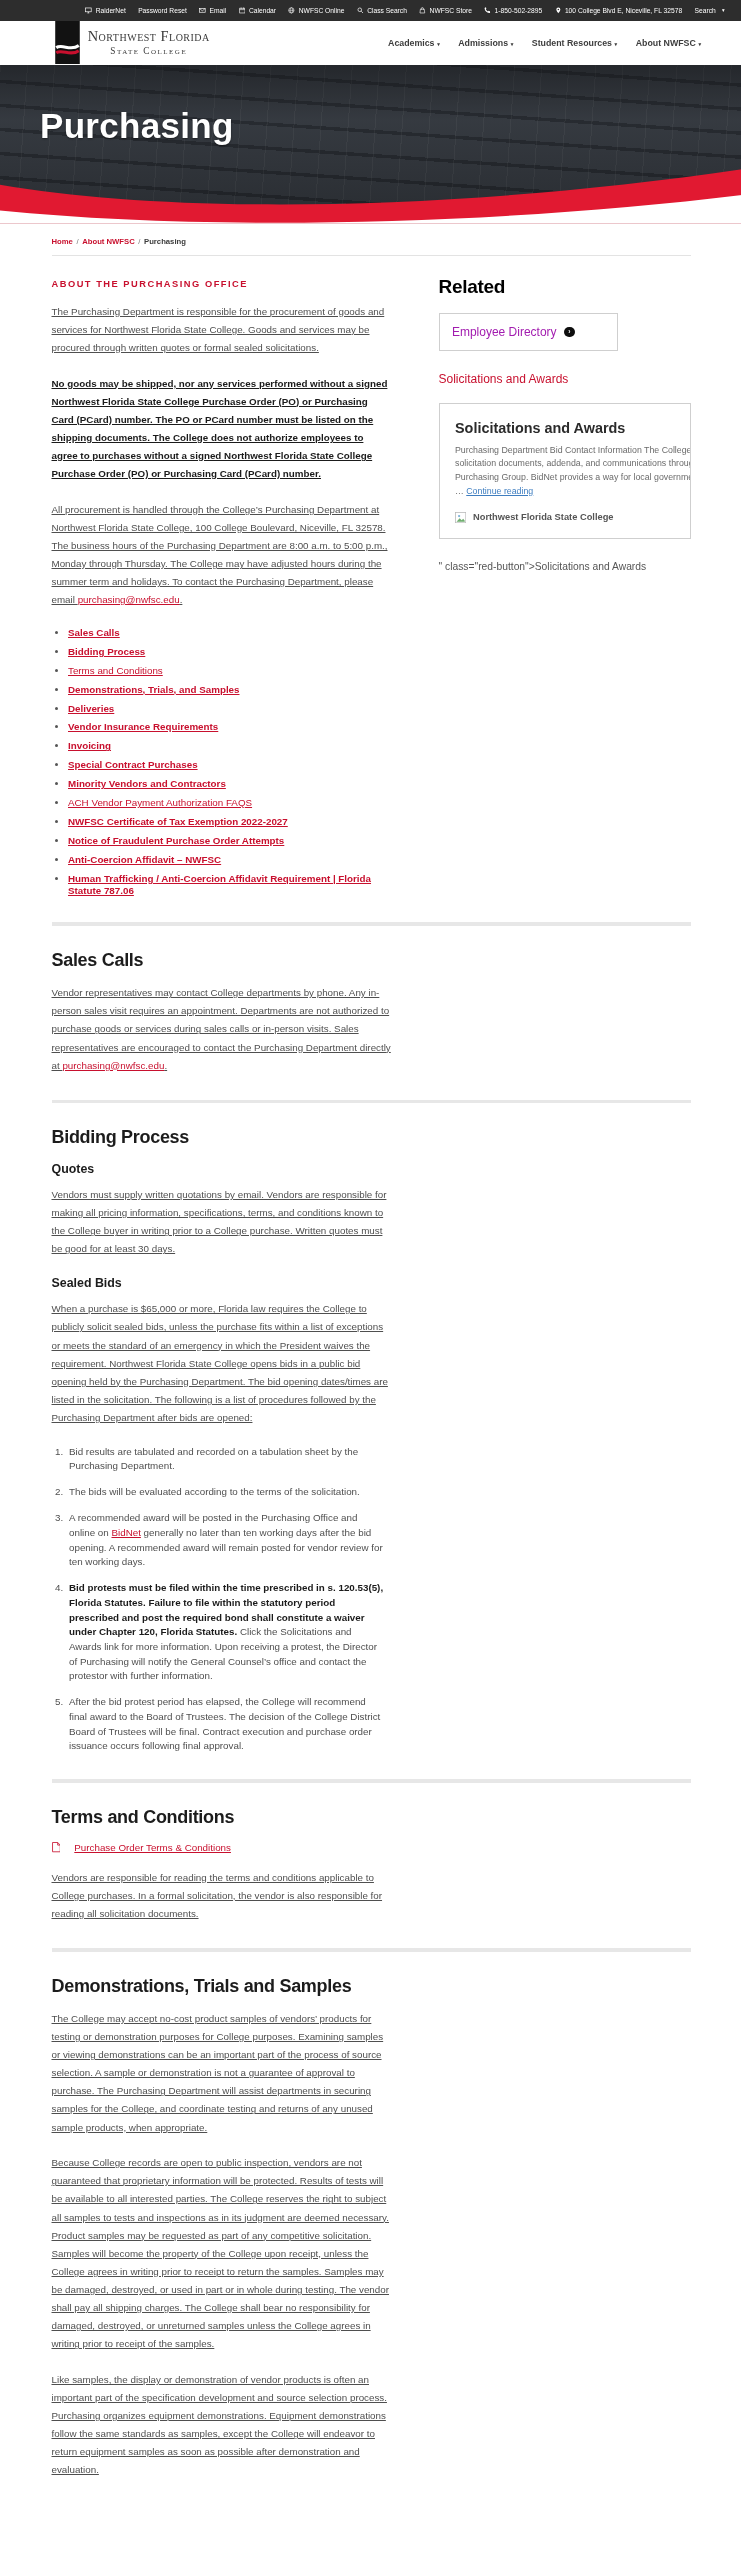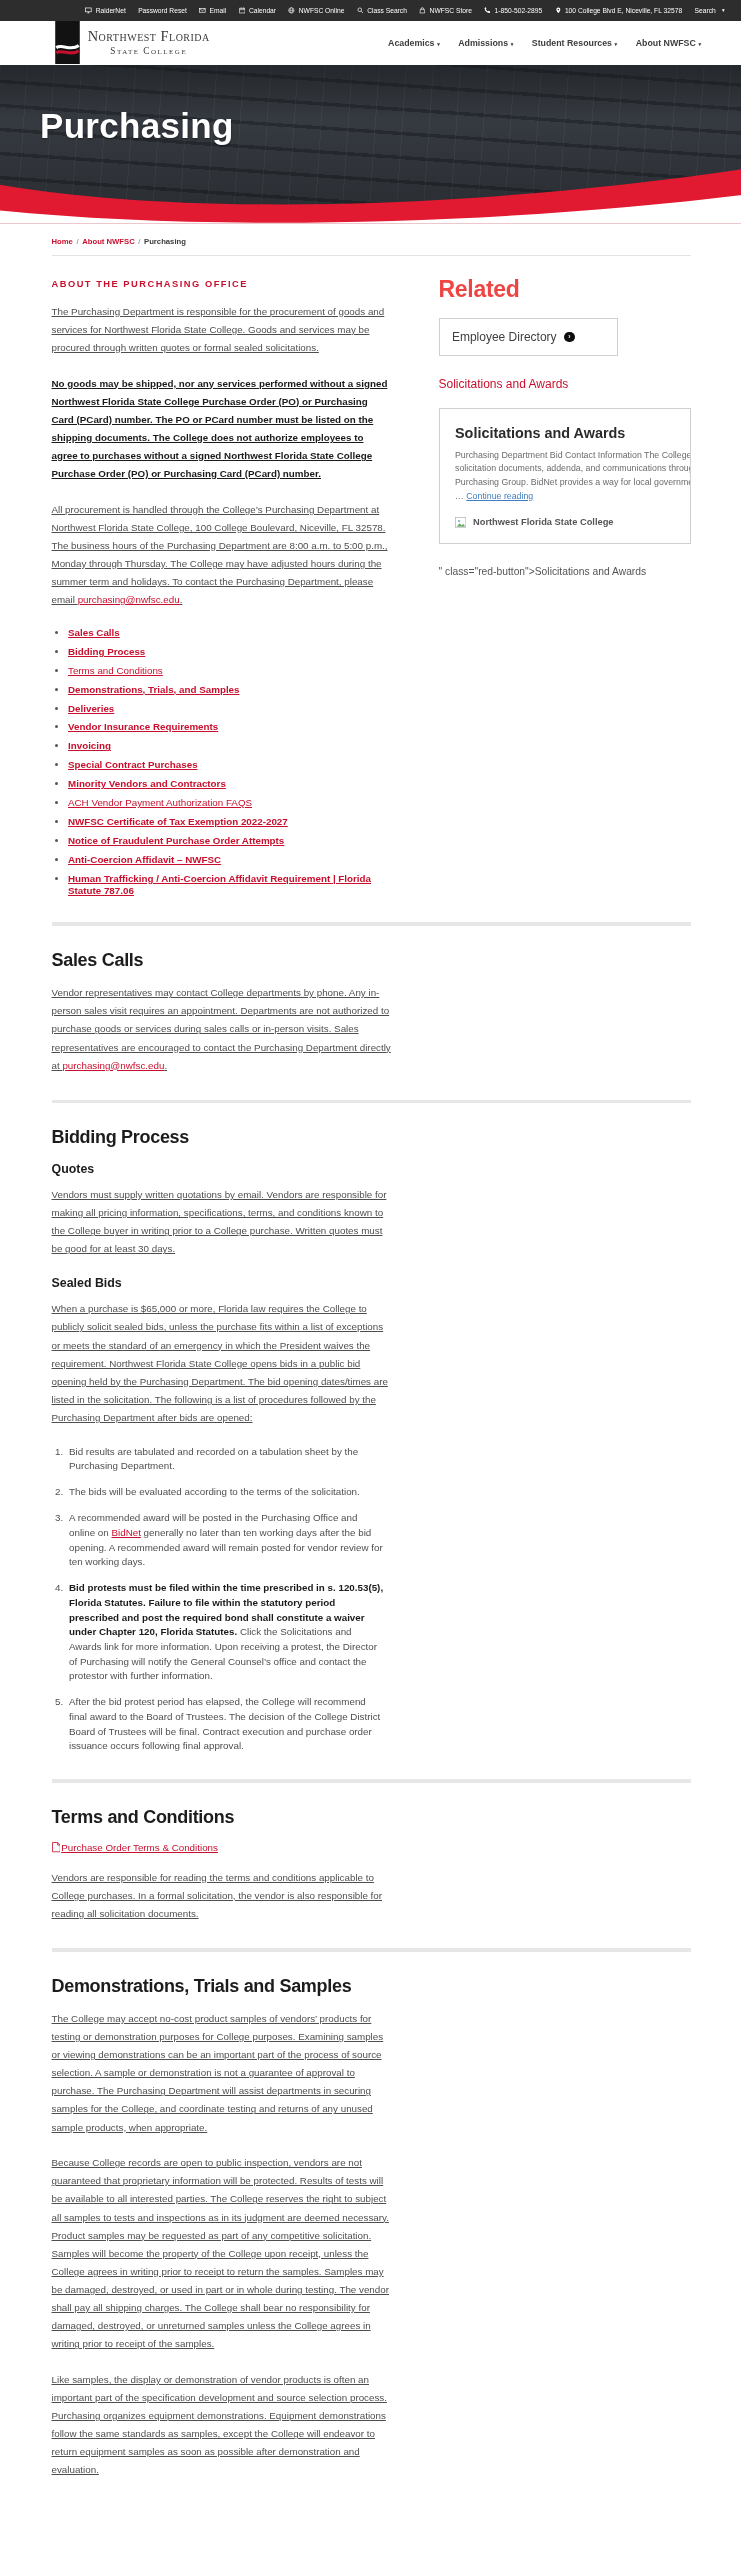--- a/index.html
+++ b/index.html
@@ -54,28 +54,28 @@
 
   ul.toc { list-style:disc; padding-left:16.5px; margin:2.1px 0 6.2px; color:#555; width:340px; }
   ul.toc li { margin-bottom:6.7px; line-height:1.25; font-size:9.8px; }
   ul.toc a { color:#c8102e; font-weight:bold; text-decoration:underline; }
   ul.toc li.normal a { font-weight:normal; }
 
   ol.steps { margin:3.1px 0 18.5px; padding-left:14.4px; width:332px; }
   ol.steps li { margin-bottom:11.3px; line-height:1.5; padding-left:3.1px; font-size:9.8px; color:#4f4f4f; }
   ol.steps b { color:#1b1b1b; }
 
-  .doc-link { display:inline-flex; align-items:center; gap:1px; font-size:9.8px; margin:1px 0 15.5px; }
+  .doc-link { display:inline-flex; align-items:center; gap:14px; font-size:9.8px; margin:1px 0 15.5px; }
 
   
   .sidebar { position:absolute; right:0; top:19.6px; width:252px; }
-  .rel-title { font-size:23px; color:#ef4444; margin:0 0 15.5px; letter-spacing:-0.3px; }
+  .rel-title { font-size:19px; color:#000000; margin:0 0 15.5px; letter-spacing:-0.3px; }
   .side-box { width:179px; border:0.5px solid #cfcfcf; padding:10.8px 12.4px; display:flex; align-items:center; gap:7.7px; background:#fff; }
   .side-box + .side-box { margin-top:-0.5px; }
-  .side-box a { color:#404040; font-size:12px; text-decoration:none; }
+  .side-box a { color:#a21caf; font-size:12px; text-decoration:none; }
   .circle-arrow { width:10.3px; height:10.3px; border-radius:50%; background:#0e0e0e; color:#fff; font-size:6.7px; font-weight:bold; display:inline-flex; align-items:center; justify-content:center; line-height:1; flex:0 0 auto; }
   .side-link { display:inline-block; margin-top:20.6px; font-size:12px; color:#c8102e; text-decoration:none; }
   .side-card { border:0.5px solid #cfcfcf; margin-top:17.5px; padding:15.5px 0 15.5px 15.5px; overflow:hidden; background:#fff; }
   .side-card h3 { font-size:14.4px; color:#2b2b2b; margin:0 0 8.2px; }
   .card-line { font-size:8.8px; color:#6b6b6b; line-height:1.55; white-space:nowrap; overflow:hidden; }
   .card-cont { color:#3f7ec0; text-decoration:underline; }
   .card-src { display:flex; align-items:center; gap:6.7px; margin-top:13.4px; font-weight:bold; color:#555; font-size:9.3px; }
   .img-ph { width:11.3px; height:11.3px; flex:0 0 auto; }
   .raw-text { margin-top:21.6px; font-size:10.3px; color:#555; }
 </style>

